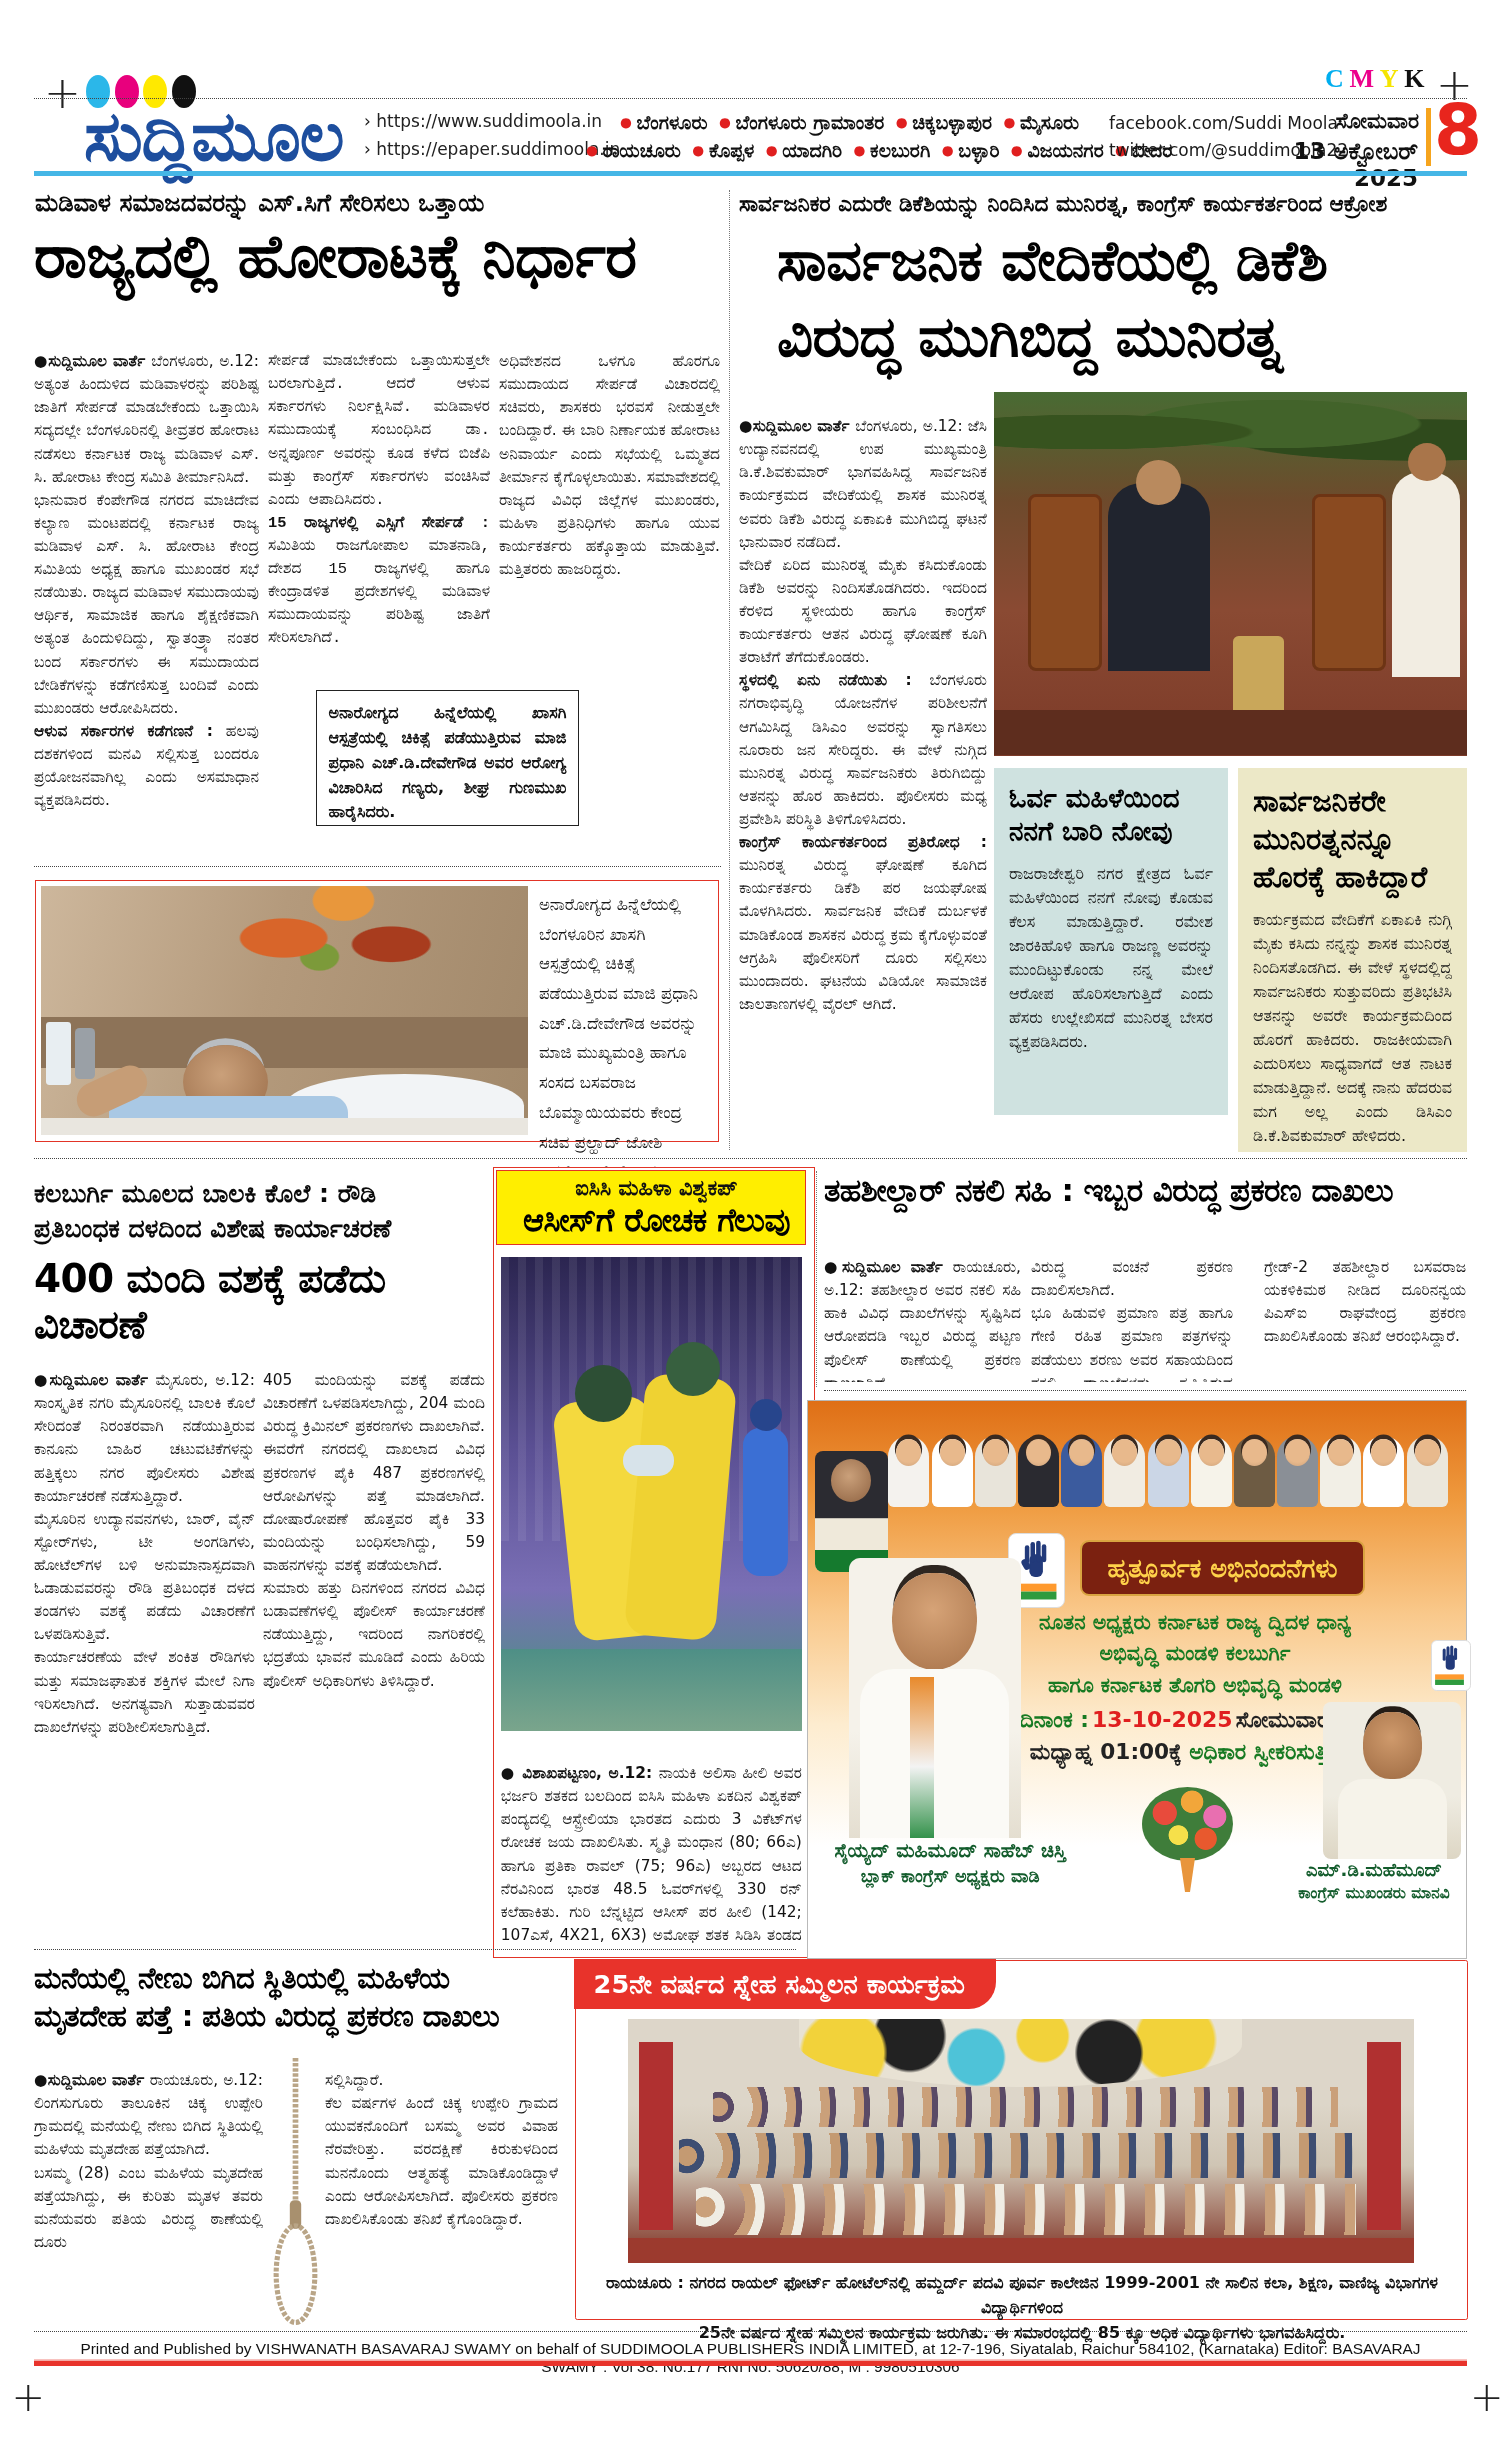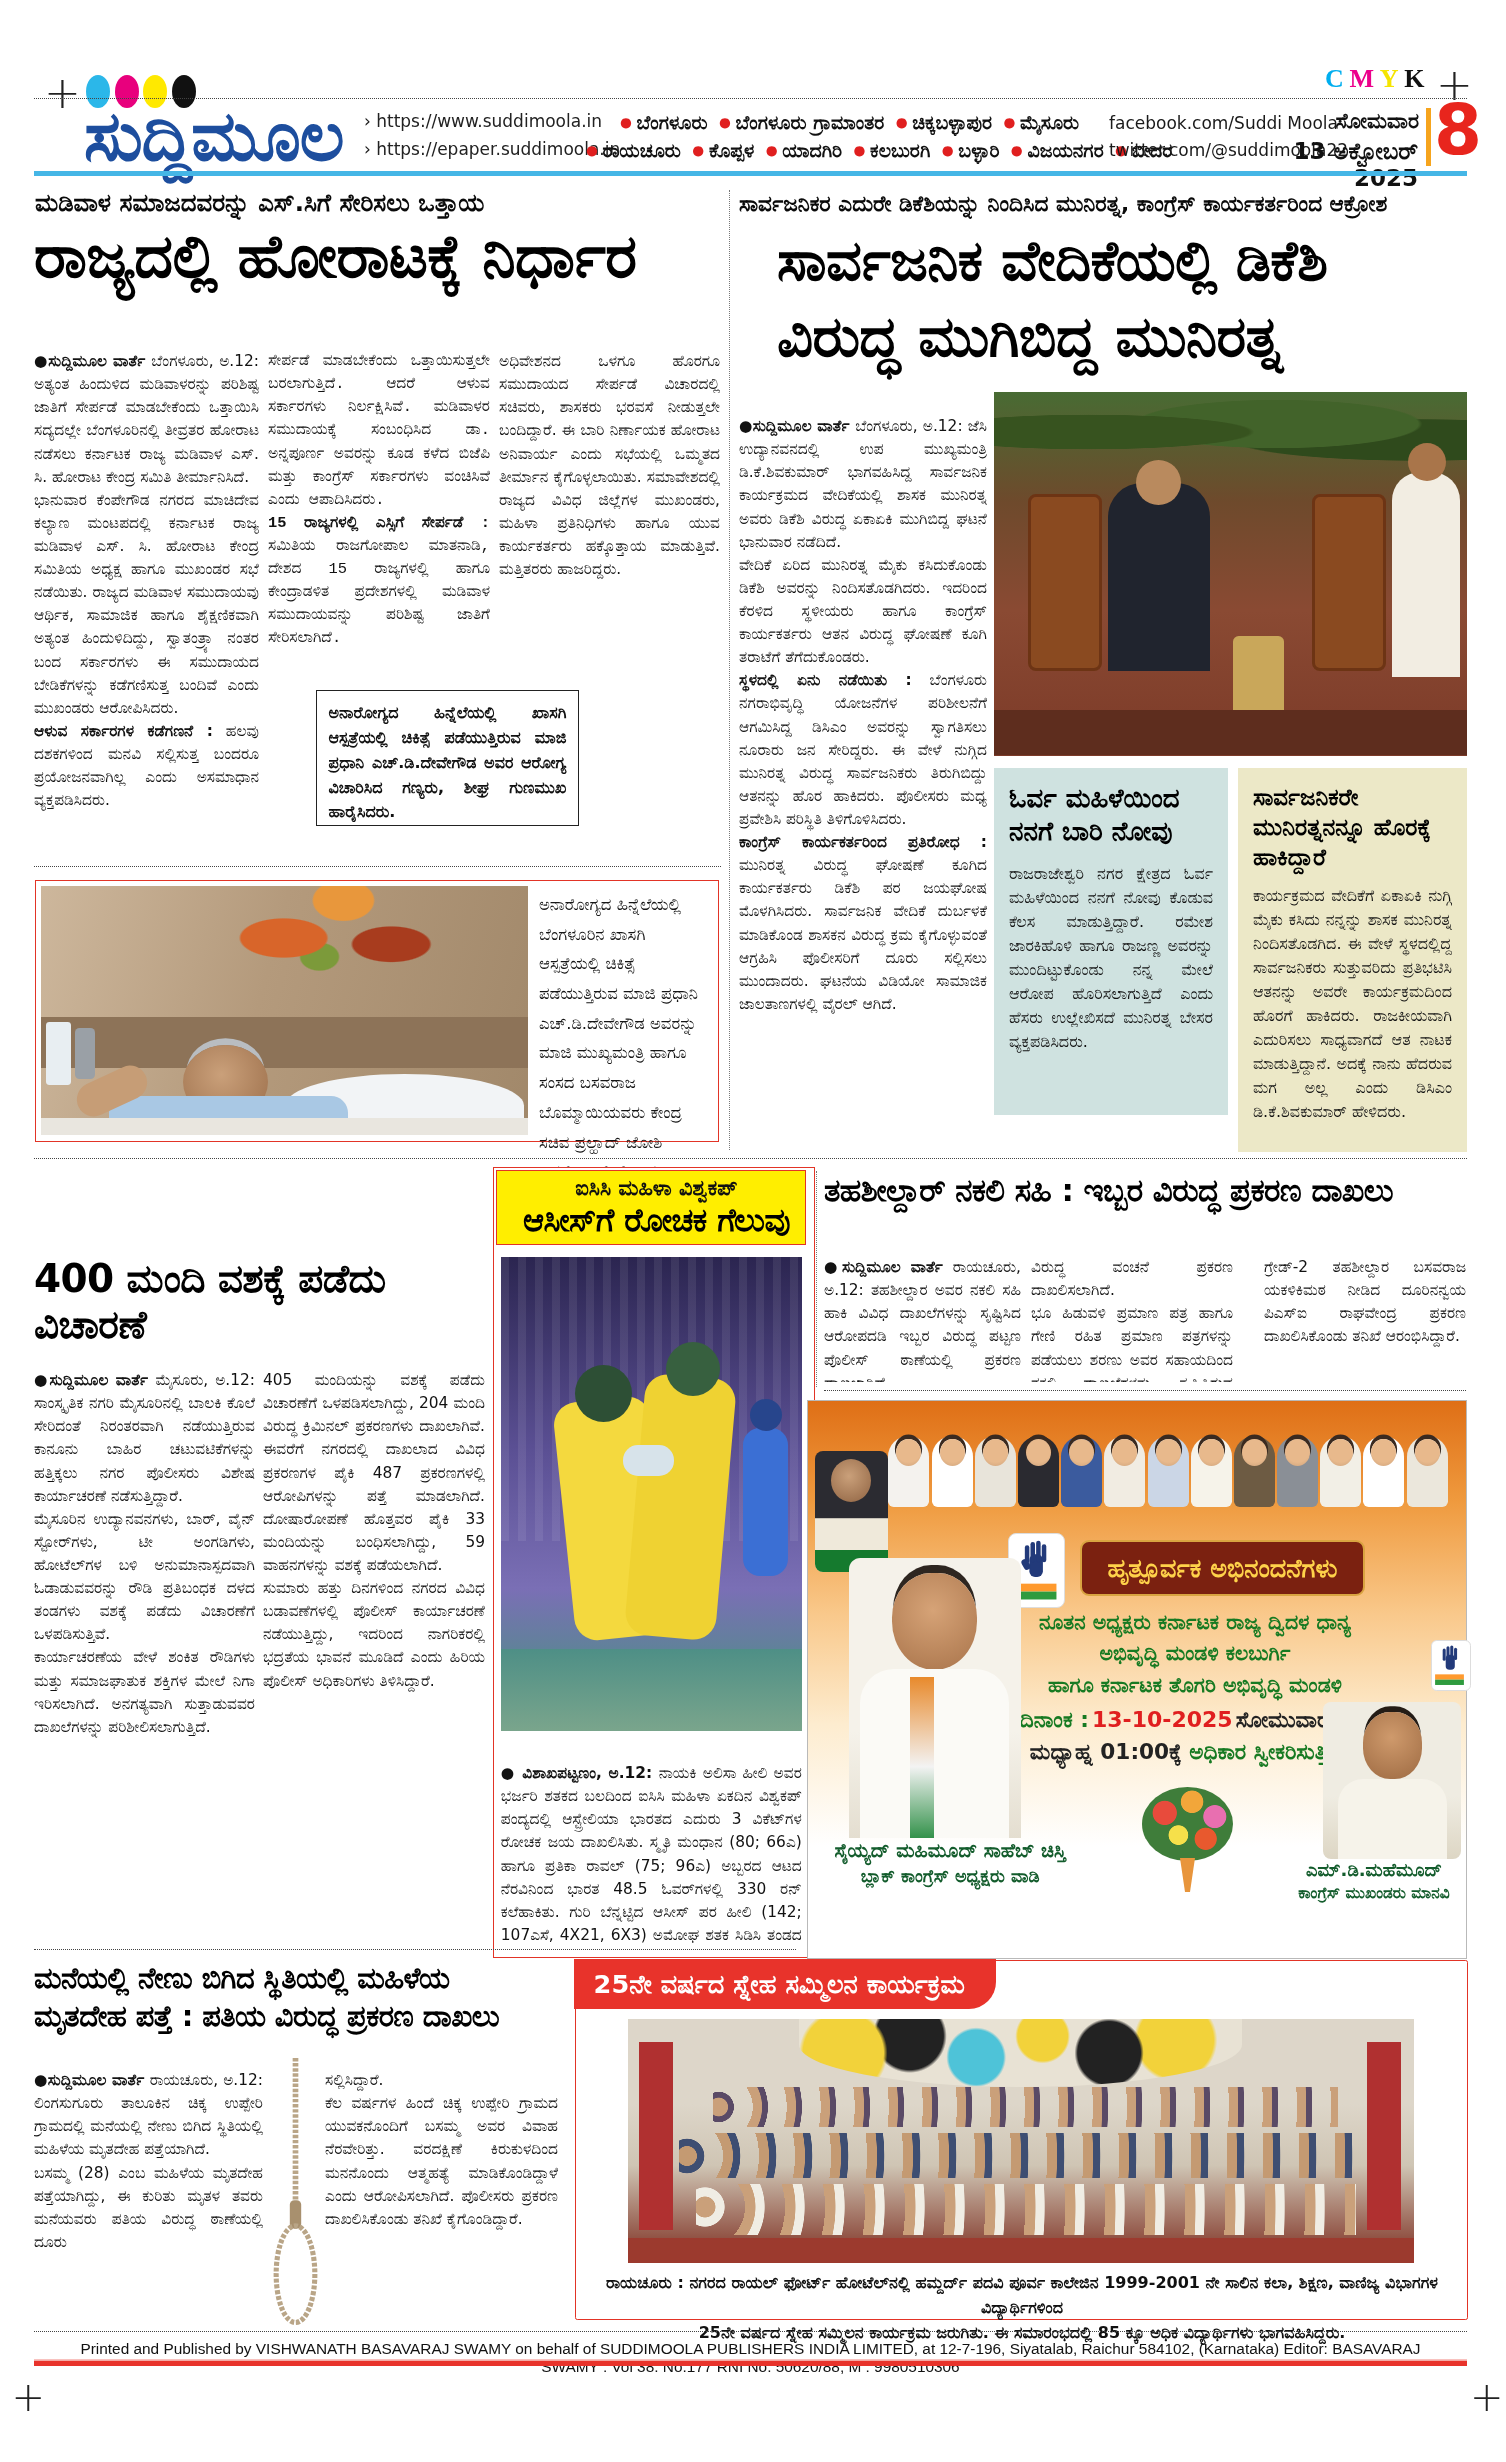--- a/index.html
+++ b/index.html
@@ -117,26 +117,28 @@
     <div class="photo-shape" style="left:239px;top:244px;width:51px;height:91px;border-radius:5.7px;background:#c9a75a;"></div>
     <div class="photo-shape" style="left:0;top:318px;width:100%;height:45px;background:#5e2d1e;"></div>
   </div>
 
   <div class="abs" style="left:994px;top:768px;width:234px;height:347px;background:#cfe2e0;padding:13.6px 15px;box-sizing:border-box;">
     <div style="font-size:26px;font-weight:900;color:#000;line-height:1.3;">ಓರ್ವ ಮಹಿಳೆಯಿಂದ ನನಗೆ ಬಾರಿ ನೋವು</div>
     <div class="bt" style="margin-top:12.5px;font-size:16px;">ರಾಜರಾಜೇಶ್ವರಿ ನಗರ ಕ್ಷೇತ್ರದ ಓರ್ವ ಮಹಿಳೆಯಿಂದ ನನಗೆ ನೋವು ಕೊಡುವ ಕೆಲಸ ಮಾಡುತ್ತಿದ್ದಾರೆ. ರಮೇಶ ಜಾರಕಿಹೊಳಿ ಹಾಗೂ ರಾಜಣ್ಣ ಅವರನ್ನು ಮುಂದಿಟ್ಟುಕೊಂಡು ನನ್ನ ಮೇಲೆ ಆರೋಪ ಹೊರಿಸಲಾಗುತ್ತಿದೆ ಎಂದು ಹೆಸರು ಉಲ್ಲೇಖಿಸದೆ ಮುನಿರತ್ನ ಬೇಸರ ವ್ಯಕ್ತಪಡಿಸಿದರು.</div>
   </div>
 
   <div class="abs" style="left:1238px;top:768px;width:229px;height:384px;background:#ece8c7;padding:13.6px 15px;box-sizing:border-box;">
-    <div style="font-size:23px;font-weight:900;color:#000;line-height:1.32;">ಸಾರ್ವಜನಿಕರೇ ಮುನಿರತ್ನನನ್ನೂ ಹೊರಕ್ಕೆ ಹಾಕಿದ್ದಾರೆ</div>
+    <div style="font-size:29px;font-weight:900;color:#000;line-height:1.32;">ಸಾರ್ವಜನಿಕರೇ ಮುನಿರತ್ನನನ್ನೂ ಹೊರಕ್ಕೆ ಹಾಕಿದ್ದಾರೆ</div>
     <div class="bt" style="margin-top:11.4px;font-size:16px;">ಕಾರ್ಯಕ್ರಮದ ವೇದಿಕೆಗೆ ಏಕಾಏಕಿ ನುಗ್ಗಿ ಮೈಕು ಕಸಿದು ನನ್ನನ್ನು ಶಾಸಕ ಮುನಿರತ್ನ ನಿಂದಿಸತೊಡಗಿದ. ಈ ವೇಳೆ ಸ್ಥಳದಲ್ಲಿದ್ದ ಸಾರ್ವಜನಿಕರು ಸುತ್ತುವರಿದು ಪ್ರತಿಭಟಿಸಿ ಆತನನ್ನು ಅವರೇ ಕಾರ್ಯಕ್ರಮದಿಂದ ಹೊರಗೆ ಹಾಕಿದರು. ರಾಜಕೀಯವಾಗಿ ಎದುರಿಸಲು ಸಾಧ್ಯವಾಗದೆ ಆತ ನಾಟಕ ಮಾಡುತ್ತಿದ್ದಾನೆ. ಅದಕ್ಕೆ ನಾನು ಹೆದರುವ ಮಗ ಅಲ್ಲ ಎಂದು ಡಿಸಿಎಂ ಡಿ.ಕೆ.ಶಿವಕುಮಾರ್ ಹೇಳಿದರು.</div>
   </div>
 
   <div class="abs dotted-h" style="left:34px;top:1158px;width:1433px;"></div>
 
+  <div class="abs kicker" style="left:34px;top:1176px;width:455px;font-size:25px;line-height:1.4;white-space:pre-line;">ಕಲಬುರ್ಗಿ ಮೂಲದ ಬಾಲಕಿ ಕೊಲೆ : ರೌಡಿ
+ಪ್ರತಿಬಂಧಕ ದಳದಿಂದ ವಿಶೇಷ ಕಾರ್ಯಾಚರಣೆ</div>
   <div class="abs headline" style="left:34px;top:1256px;width:455px;font-size:39px;">400 ಮಂದಿ ವಶಕ್ಕೆ ಪಡೆದು ವಿಚಾರಣೆ</div>
   <div class="abs bt" style="left:34px;top:1346px;width:221px;height:606px;">
     <span class="dl">●ಸುದ್ದಿಮೂಲ ವಾರ್ತೆ </span><span>ಮೈಸೂರು, ಅ.12: </span><span>ಸಾಂಸ್ಕೃತಿಕ ನಗರಿ ಮೈಸೂರಿನಲ್ಲಿ ಬಾಲಕಿ ಕೊಲೆ ಸೇರಿದಂತೆ ನಿರಂತರವಾಗಿ ನಡೆಯುತ್ತಿರುವ ಕಾನೂನು ಬಾಹಿರ ಚಟುವಟಿಕೆಗಳನ್ನು ಹತ್ತಿಕ್ಕಲು ನಗರ ಪೊಲೀಸರು ವಿಶೇಷ ಕಾರ್ಯಾಚರಣೆ ನಡೆಸುತ್ತಿದ್ದಾರೆ.
 ಮೈಸೂರಿನ ಉದ್ಯಾನವನಗಳು, ಬಾರ್, ವೈನ್ ಸ್ಟೋರ್‌ಗಳು, ಟೀ ಅಂಗಡಿಗಳು, ಹೋಟೆಲ್‌ಗಳ ಬಳಿ ಅನುಮಾನಾಸ್ಪದವಾಗಿ ಓಡಾಡುವವರನ್ನು ರೌಡಿ ಪ್ರತಿಬಂಧಕ ದಳದ ತಂಡಗಳು ವಶಕ್ಕೆ ಪಡೆದು ವಿಚಾರಣೆಗೆ ಒಳಪಡಿಸುತ್ತಿವೆ.
 ಕಾರ್ಯಾಚರಣೆಯ ವೇಳೆ ಶಂಕಿತ ರೌಡಿಗಳು ಮತ್ತು ಸಮಾಜಘಾತುಕ ಶಕ್ತಿಗಳ ಮೇಲೆ ನಿಗಾ ಇರಿಸಲಾಗಿದೆ. ಅನಗತ್ಯವಾಗಿ ಸುತ್ತಾಡುವವರ ದಾಖಲೆಗಳನ್ನು ಪರಿಶೀಲಿಸಲಾಗುತ್ತಿದೆ.</span>
   </div>
   <div class="abs bt" style="left:263px;top:1346px;width:222px;height:606px;">
     <span>405 ಮಂದಿಯನ್ನು ವಶಕ್ಕೆ ಪಡೆದು ವಿಚಾರಣೆಗೆ ಒಳಪಡಿಸಲಾಗಿದ್ದು, 204 ಮಂದಿ ವಿರುದ್ಧ ಕ್ರಿಮಿನಲ್ ಪ್ರಕರಣಗಳು ದಾಖಲಾಗಿವೆ. ಈವರೆಗೆ ನಗರದಲ್ಲಿ ದಾಖಲಾದ ವಿವಿಧ ಪ್ರಕರಣಗಳ ಪೈಕಿ 487 ಪ್ರಕರಣಗಳಲ್ಲಿ ಆರೋಪಿಗಳನ್ನು ಪತ್ತೆ ಮಾಡಲಾಗಿದೆ. ದೋಷಾರೋಪಣೆ ಹೊತ್ತವರ ಪೈಕಿ 33 ಮಂದಿಯನ್ನು ಬಂಧಿಸಲಾಗಿದ್ದು, 59 ವಾಹನಗಳನ್ನು ವಶಕ್ಕೆ ಪಡೆಯಲಾಗಿದೆ.
 ಸುಮಾರು ಹತ್ತು ದಿನಗಳಿಂದ ನಗರದ ವಿವಿಧ ಬಡಾವಣೆಗಳಲ್ಲಿ ಪೊಲೀಸ್ ಕಾರ್ಯಾಚರಣೆ ನಡೆಯುತ್ತಿದ್ದು, ಇದರಿಂದ ನಾಗರಿಕರಲ್ಲಿ ಭದ್ರತೆಯ ಭಾವನೆ ಮೂಡಿದೆ ಎಂದು ಹಿರಿಯ ಪೊಲೀಸ್ ಅಧಿಕಾರಿಗಳು ತಿಳಿಸಿದ್ದಾರೆ.</span>
   </div>

